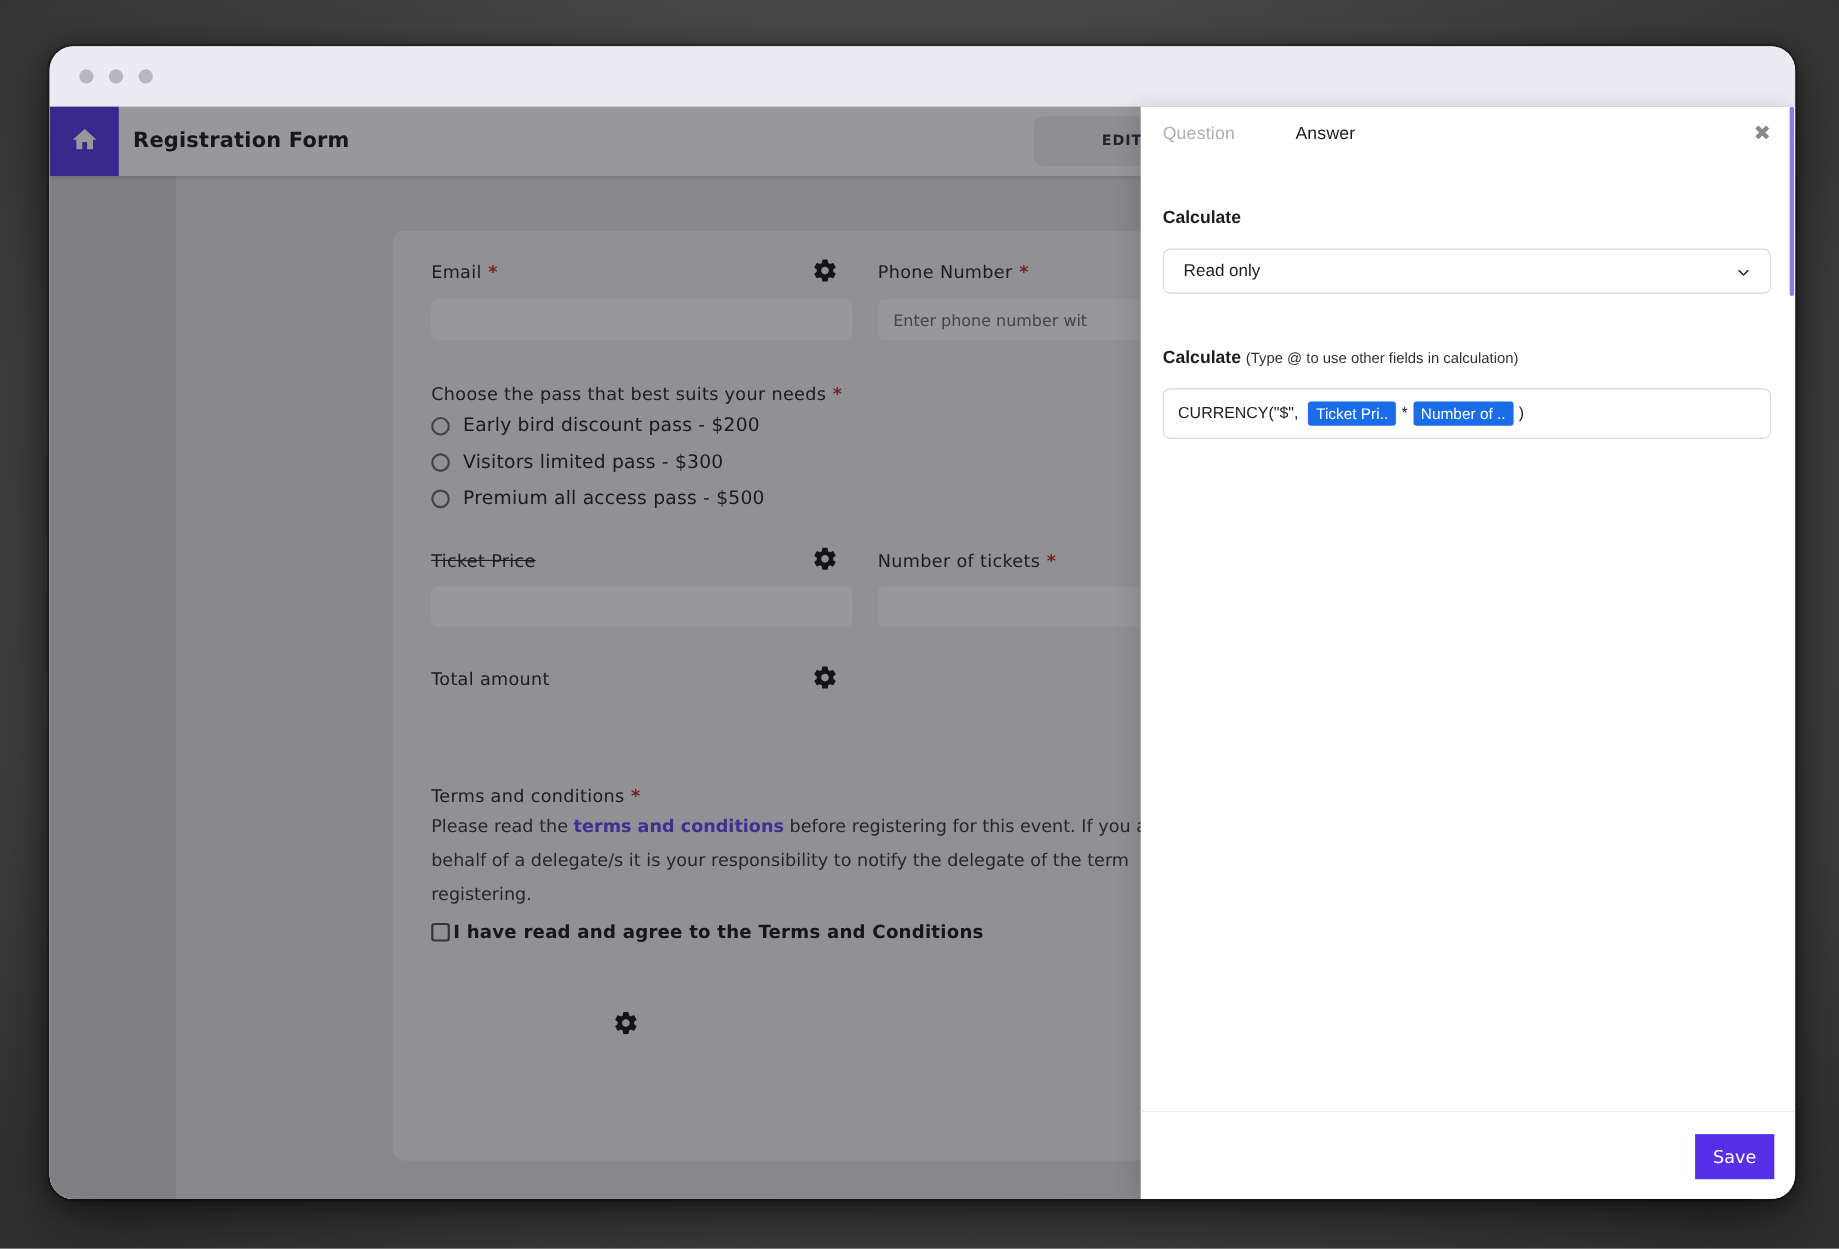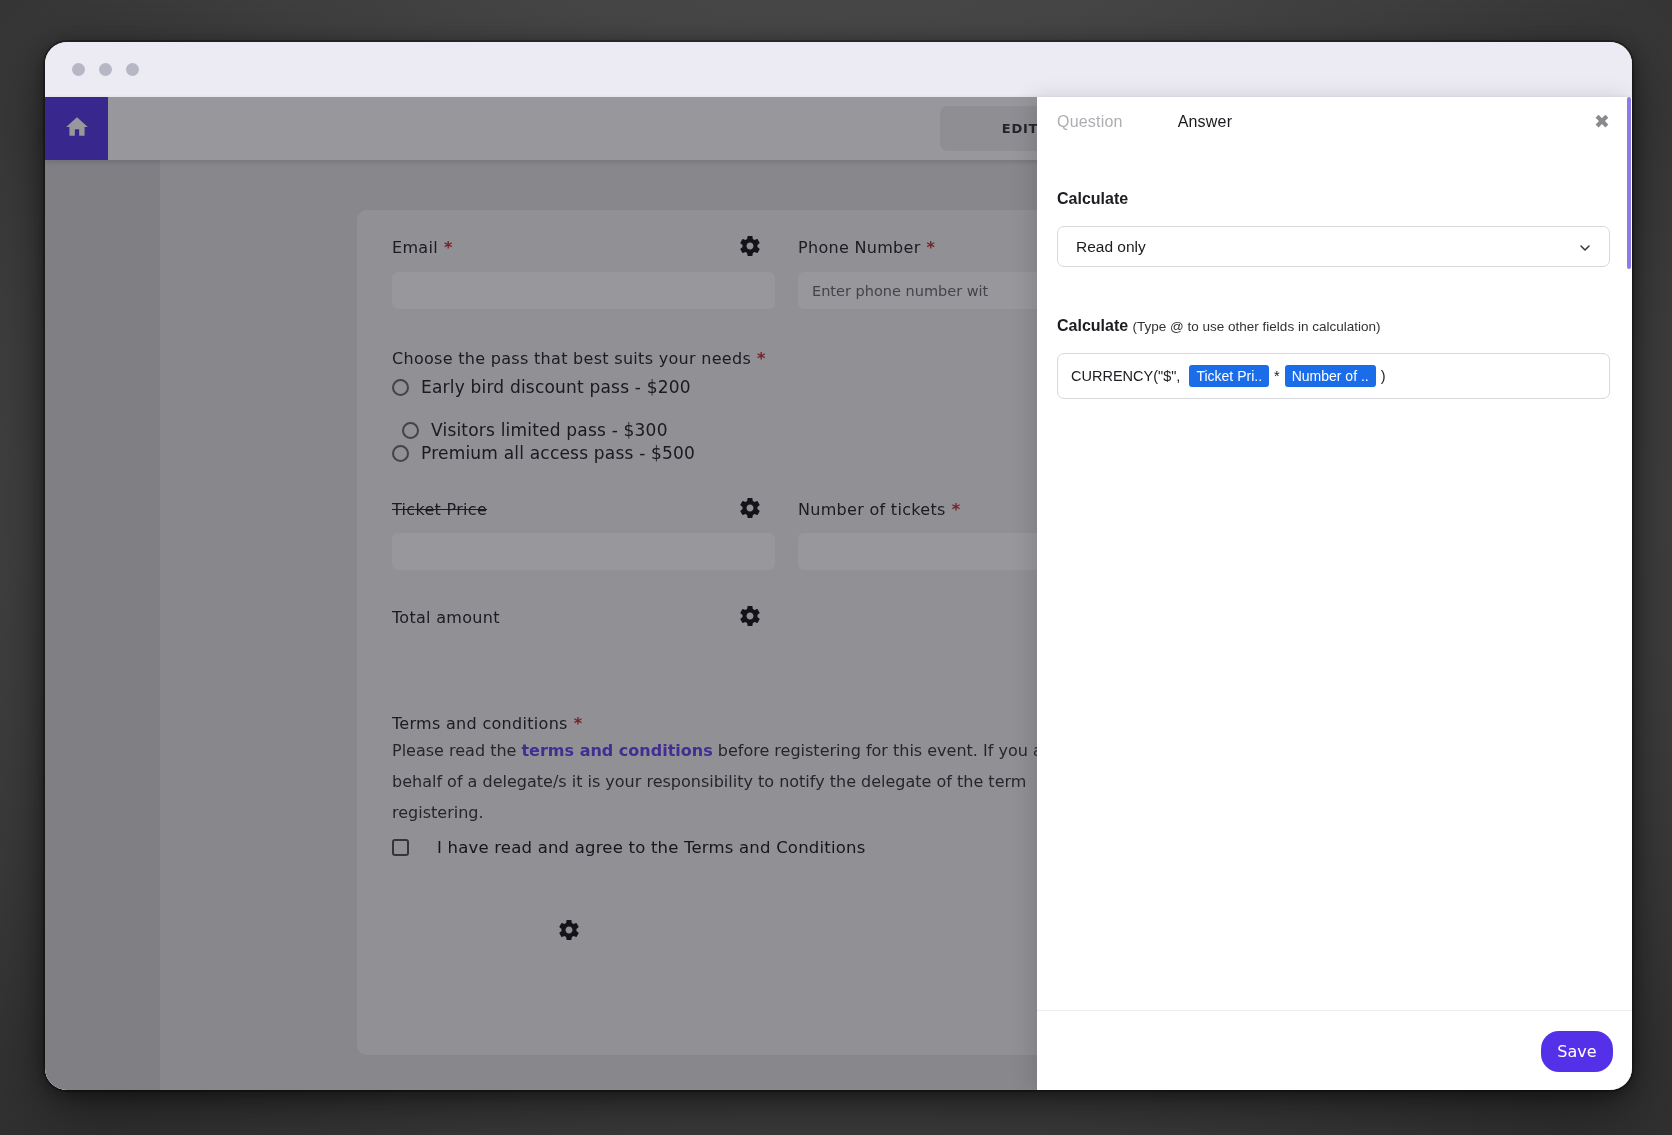--- a/index.html
+++ b/index.html
@@ -71,21 +71,21 @@
   .radio-row span.rlabel { margin-left:12px; font-size:17px; color:#28282c; letter-spacing:.2px; white-space:nowrap; }
 
   .strike { text-decoration:line-through; }
 
   .terms-line { position:absolute; left:35px; width:885px; font-size:16px; color:#3c3c40;
     white-space:nowrap; overflow:hidden; }
   .terms-link { color:#6b49f0; font-weight:700; cursor:pointer; }
 
   .check-row { position:absolute; display:flex; align-items:center; }
   .checkbox { width:17px; height:17px; border:2px solid #55555a; border-radius:3px; background:transparent; cursor:pointer; }
-  .check-row span.clabel { margin-left:28px; font-size:16.5px; color:#222226; letter-spacing:.2px; white-space:nowrap; }
+  .check-row span.clabel { margin-left:3px; font-size:16.5px; color:#222226; letter-spacing:.2px; white-space:nowrap;font-weight:bold; }
 
   .register-btn {
     position:absolute; left:35px; top:691px; width:147px; height:56px;
     background:#0c0c0e; border:none; border-radius:7px; color:#f2f2f2;
     display:flex; align-items:center; justify-content:center; gap:11px;
     font-family:"DejaVu Sans", sans-serif; font-size:13px; font-weight:700; letter-spacing:1.2px;
     cursor:pointer;
   }
 
   
@@ -120,21 +120,21 @@
   }
   .chip {
     background:#1a6ce8; color:#fff; border-radius:3px; padding:3px 7px; margin:0 5px;
     font-size:14px; cursor:pointer;
   }
   .drawer-footer {
     position:absolute; left:0; right:0; bottom:0; height:80px; border-top:1px solid #ececec;
   }
   .save-btn {
     position:absolute; right:19px; top:20px; width:72px; height:41px;
-    background:#5430e8; color:#fff; border:none; border-radius:18px;
+    background:#5430e8; color:#fff; border:none; border-radius:0;
     font-family:"DejaVu Sans", sans-serif; font-size:16px; cursor:pointer;
   }
   .drawer-scroll-thumb {
     position:absolute; right:1px; top:0; width:4px; height:172px;
     background:#8b7ce6; border-radius:2px;
   }
 </style>
 </head>
 <body>
 
@@ -149,20 +149,21 @@
   <div class="app">
 
     <div class="header">
       <div class="home-btn">
         <span>
           <svg width="26" height="26" viewBox="0 0 24 24">
               <path d="M10 20v-6h4v6h5v-8h3L12 3 2 12h3v8z" fill="#ffffff"></path>
             </svg>
         </span>
       </div>
+      <div class="app-title">Registration Form</div>
       <button class="edit-btn">EDIT</button>
     </div>
 
     <div class="sidebar"></div>
 
     <div class="canvas">
       <div class="card">
 
         <div class="flabel" style="left:35px; top:28px;">
           <span>Email</span><span class="req">*</span>
@@ -180,21 +181,21 @@
         <input class="finput" style="left: 35px; top: 62px; width: 383px;">
         <input class="finput" style="left: 441px; top: 62px; width: 460px;" placeholder="Enter phone number wit">
 
         <div class="flabel" style="left:35px; top:139px;">
           <span>Choose the pass that best suits your needs</span><span class="req">*</span>
         </div>
         <div class="radio-row" style="left:35px; top:167px;">
           <span class="radio"></span>
           <span class="rlabel">Early bird discount pass - $200</span>
         </div>
-        <div class="radio-row" style="left:45px; top:200px;margin-top:10px;">
+        <div class="radio-row" style="left:35px; top:200px;">
           <span class="radio"></span>
           <span class="rlabel">Visitors limited pass - $300</span>
         </div>
         <div class="radio-row" style="left:35px; top:233px;">
           <span class="radio"></span>
           <span class="rlabel">Premium all access pass - $500</span>
         </div>
 
         <div class="flabel strike" style="left:35px; top:290px;">Ticket Price</div>
         <div class="gearbox" style="left:381px; top:286px;">

